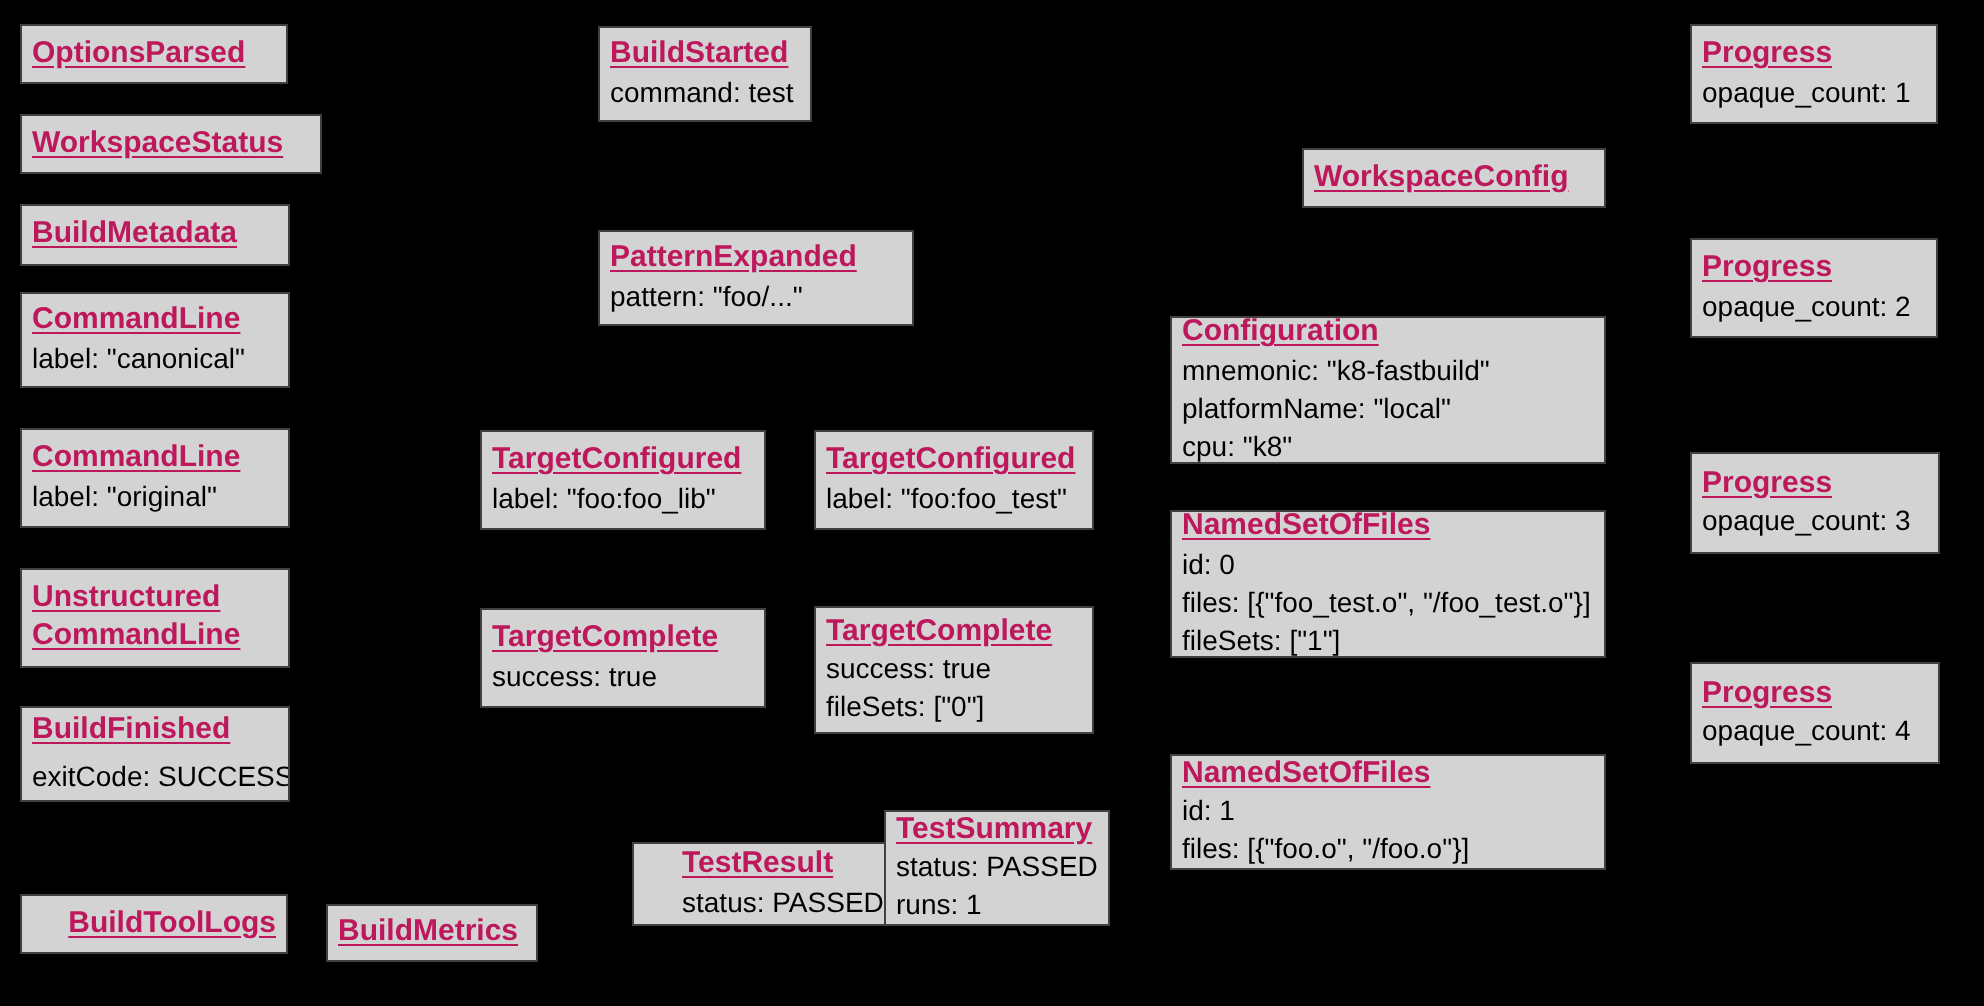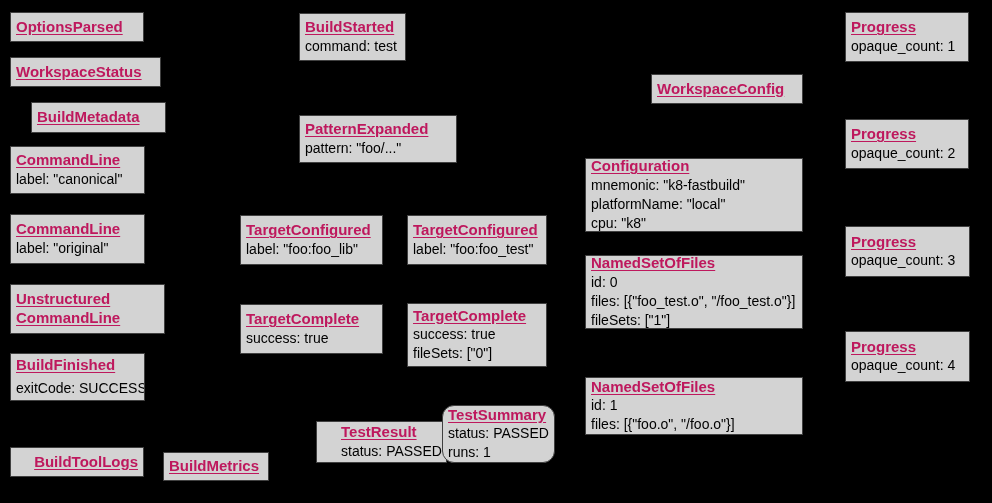--- a/index.html
+++ b/index.html
@@ -48,35 +48,35 @@
 <div id="canvas">
 
   <div class="box" style="left:10px; top:12px; width:134px; height:30px;">
     <div class="box-title">OptionsParsed</div>
   </div>
 
   <div class="box" style="left:10px; top:57px; width:151px; height:30px;">
     <div class="box-title">WorkspaceStatus</div>
   </div>
 
-  <div class="box" style="left:10px; top:102px; width:135px; height:31px;margin-left:21px;">
+  <div class="box" style="left:10px; top:102px; width:135px; height:31px;">
     <div class="box-title">BuildMetadata</div>
   </div>
 
   <div class="box" style="left:10px; top:146px; width:135px; height:48px;">
     <div class="box-title">CommandLine</div>
     <div class="box-line">label: "canonical"</div>
   </div>
 
   <div class="box" style="left:10px; top:214px; width:135px; height:50px;">
     <div class="box-title">CommandLine</div>
     <div class="box-line">label: "original"</div>
   </div>
 
-  <div class="box" style="left:10px; top:284px; width:155px; height:50px;">
+  <div class="box" style="left:10px; top:284px; width:135px; height:50px;">
     <div class="box-title">Unstructured
 CommandLine</div>
   </div>
 
   <div class="box" style="left:10px; top:353px; width:135px; height:48px;justify-content:space-between;">
     <div class="box-title">BuildFinished</div>
     <div class="box-line">exitCode: SUCCESS</div>
   </div>
 
   <div class="box" style="left:10px; top:447px; width:134px; height:30px;align-items:flex-end;">
@@ -116,21 +116,21 @@
     <div class="box-title">TargetComplete</div>
     <div class="box-line">success: true</div>
     <div class="box-line">fileSets: ["0"]</div>
   </div>
 
   <div class="box" style="left:316px; top:421px; width:131px; height:42px;padding-left:24px;">
     <div class="box-title">TestResult</div>
     <div class="box-line">status: PASSED</div>
   </div>
 
-  <div class="box" style="left:442px; top:405px; width:113px; height:58px;border-radius:12px;">
+  <div class="box" style="left:442px; top:405px; width:113px; height:58px;">
     <div class="box-title">TestSummary</div>
     <div class="box-line">status: PASSED</div>
     <div class="box-line">runs: 1</div>
   </div>
 
   <div class="box" style="left:651px; top:74px; width:152px; height:30px;">
     <div class="box-title">WorkspaceConfig</div>
   </div>
 
   <div class="box" style="left:585px; top:158px; width:218px; height:74px;">

